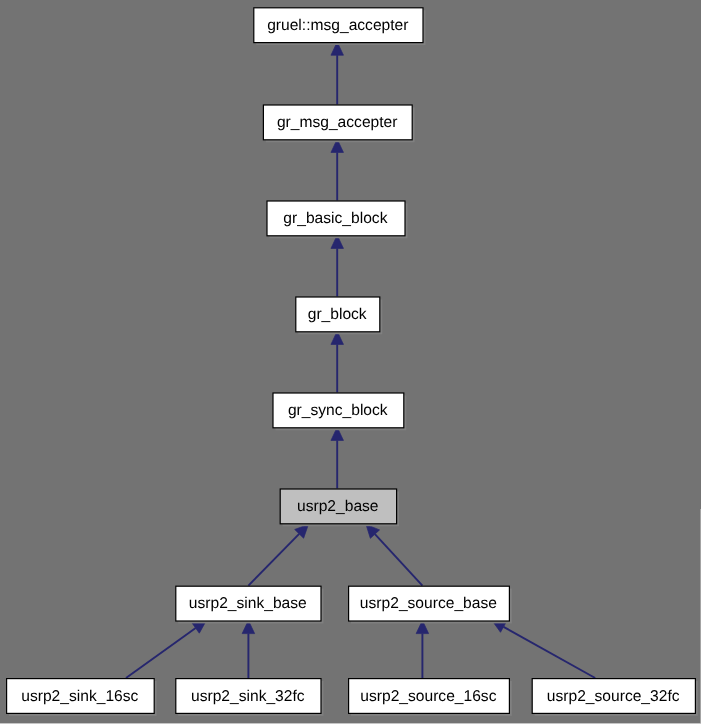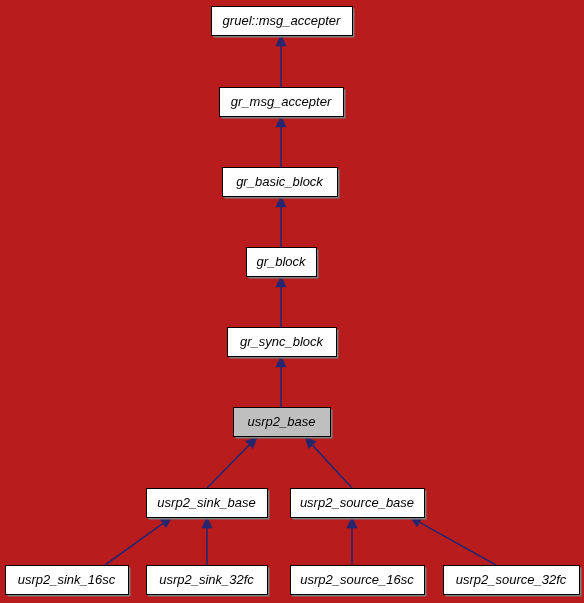--- a/index.html
+++ b/index.html
@@ -10,22 +10,21 @@
   body {
     width: 584px;
     height: 603px;
     font-family: "Liberation Sans", sans-serif;
     overflow: hidden;
   }
   #diagram-root {
     position: relative;
     width: 584px;
     height: 603px;
-    background: #b91c1c;
-    font-style: italic;
+    background: #737373;
   }
   svg.diagram {
     position: absolute;
     top: 0;
     left: 0;
     width: 584px;
     height: 603px;
     display: block;
   }
   .node-box {

